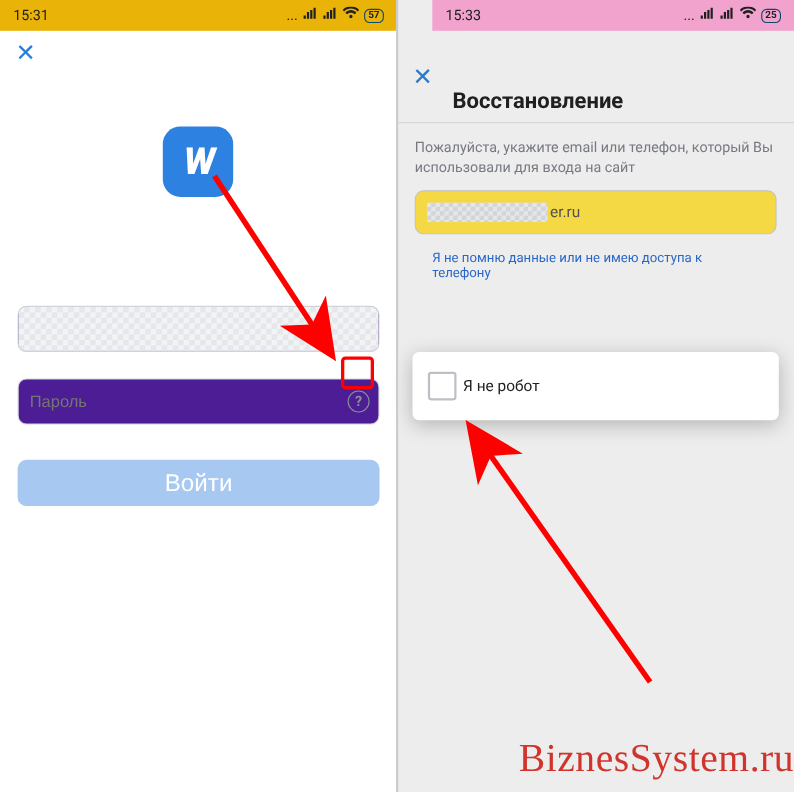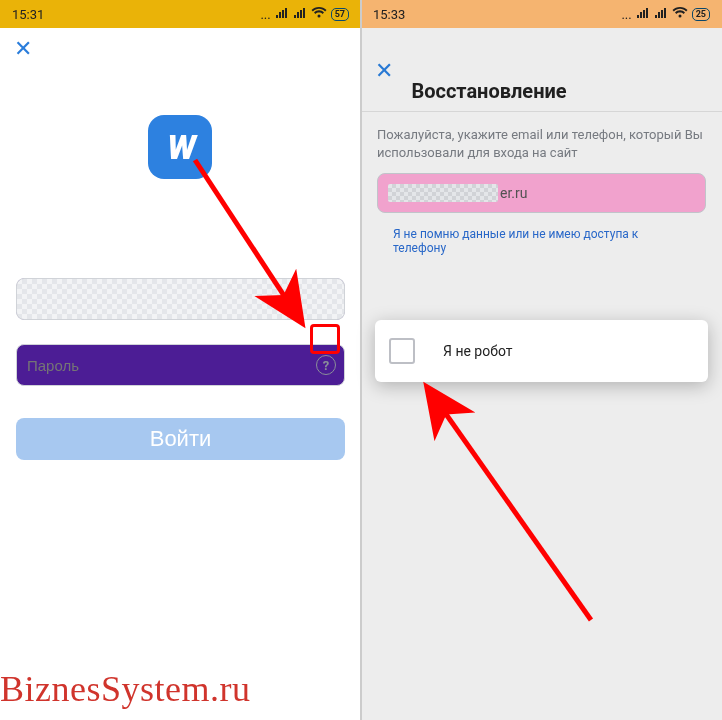--- a/index.html
+++ b/index.html
@@ -30,21 +30,21 @@
   .statusbar {
     height: 28px;
     display: flex;
     align-items: center;
     justify-content: space-between;
     padding: 0 12px;
     font-size: 13px;
     color: #222;
     background: #eab308;
   }
-  .panel-right .statusbar { background: #fdba74; }
+  .panel-right .statusbar { background: #f9a8d4; margin-left: 32px; }
   .sb-icons { display: flex; align-items: center; gap: 4px; }
   .battery {
     display: inline-flex;
     align-items: center;
     border: 1px solid #0c4a6e;
     border-radius: 5px;
     padding: 0 3px;
     font-size: 9px;
     height: 13px;
     line-height: 11px;
@@ -155,21 +155,21 @@
     color: #7a7e85;
     font-size: 13px;
     padding: 14px 16px 8px 16px;
     line-height: 1.35;
   }
   .email-field {
     margin: 4px 16px 8px 16px;
     border: 1px solid #c8cbd1;
     border-radius: 8px;
     height: 40px;
-    background: #f9a8d4;
+    background: #fde047;
     position: relative;
     display: flex;
     align-items: center;
     padding: 0 10px;
     font-size: 14px;
     color: #555;
   }
   .email-field .masked {
     display: inline-block;
     width: 110px;
@@ -203,21 +203,21 @@
     right: 14px;
     top: 320px;
     background: #fff;
     border-radius: 6px;
     box-shadow: 0 4px 18px rgba(0,0,0,0.25);
     padding: 18px 14px;
     display: flex;
     align-items: center;
     justify-content: space-between;
   }
-  .captcha-left { display: flex; align-items: center; gap: 28px; }
+  .captcha-left { display: flex; align-items: center; gap: 6px; }
   .captcha-check {
     width: 26px;
     height: 26px;
     border: 2px solid #bdbfc5;
     border-radius: 3px;
     cursor: pointer;
   }
   .captcha-label { font-size: 14px; color: #222; }
   .captcha-right {
     text-align: center;
@@ -241,21 +241,21 @@
   .arrow-svg {
     position: absolute;
     pointer-events: none;
   }
   
   .watermark {
     position: absolute;
     bottom: 10px;
     left: 0;
     width: 722px;
-    text-align: left;
+    text-align: right;
     font-family: Georgia, "Times New Roman", serif;
     font-size: 36px;
     color: #d0342c;
     letter-spacing: 0.5px;
     pointer-events: none;
   }
   .divider {
     position: absolute;
     left: 360px;
     top: 0;

